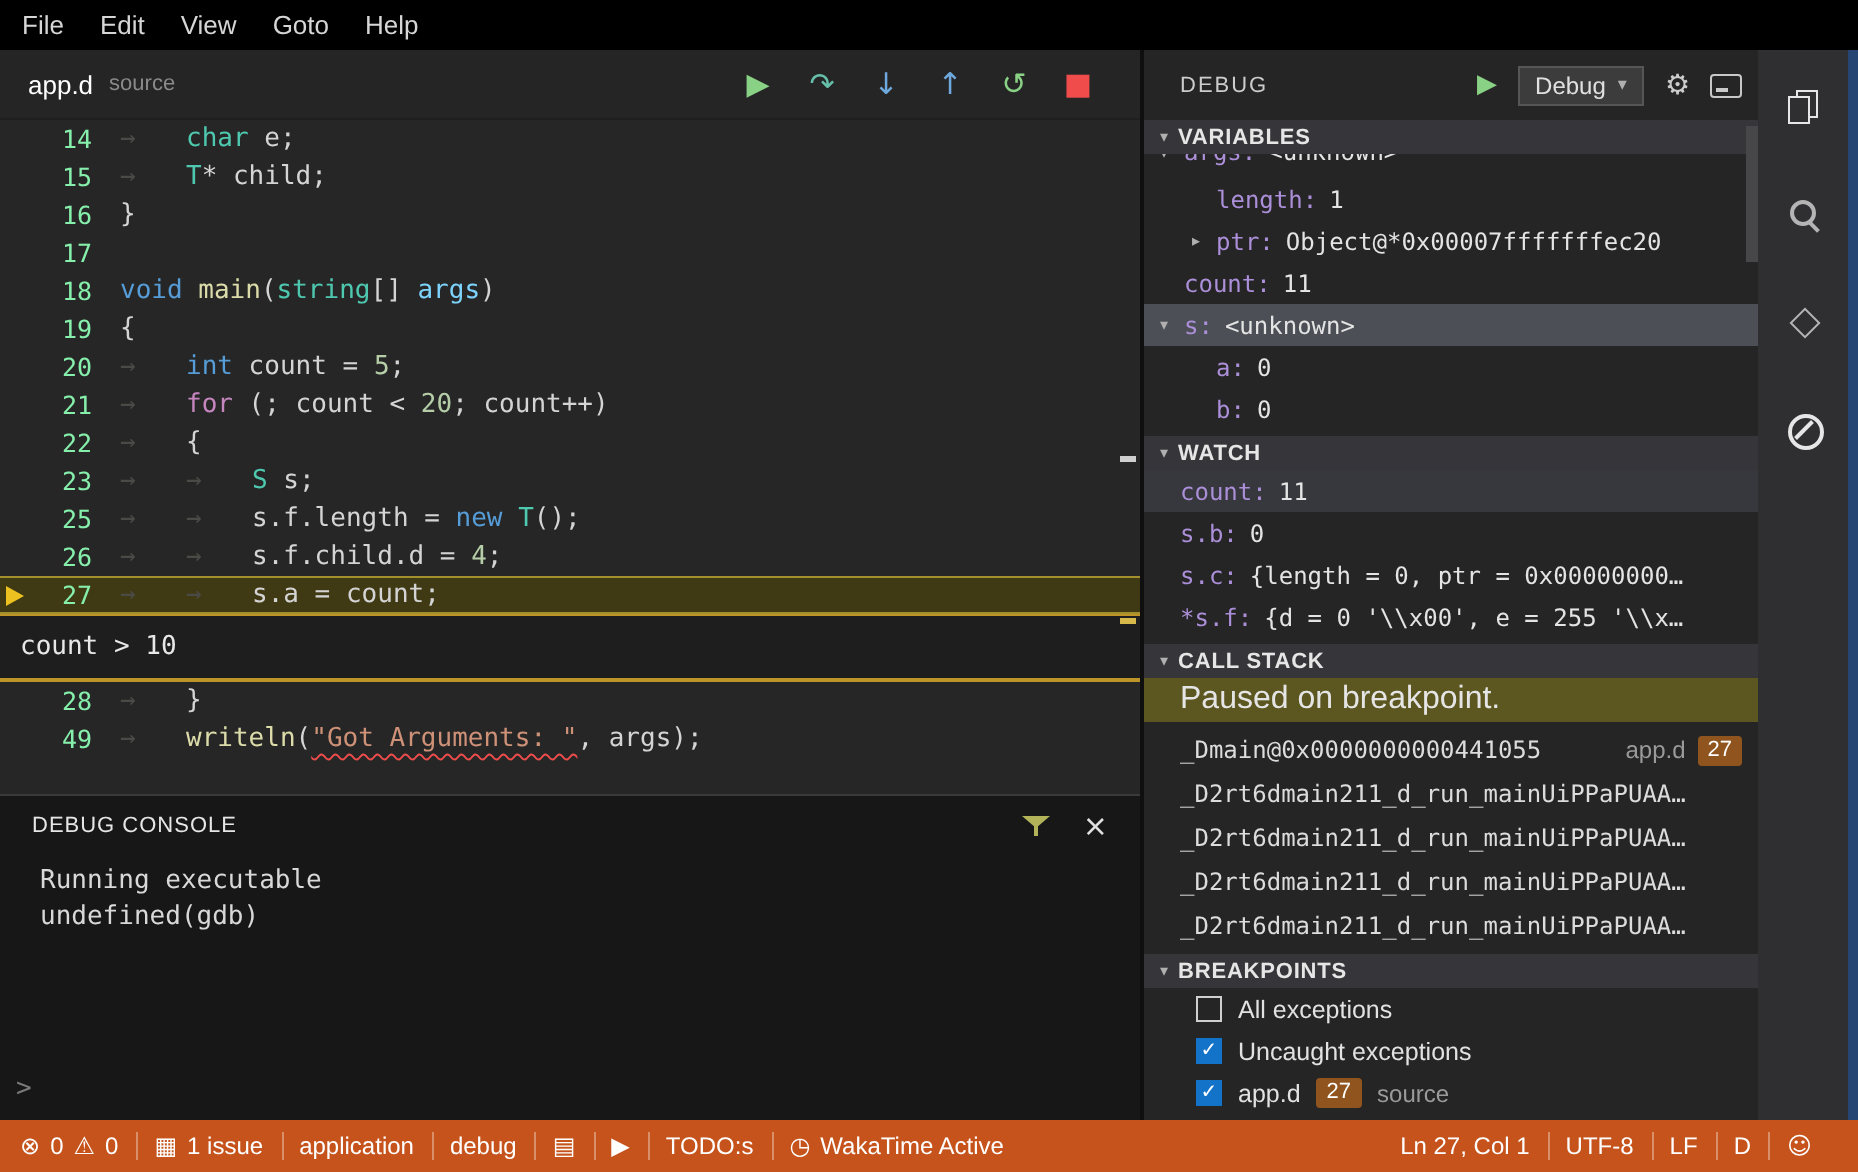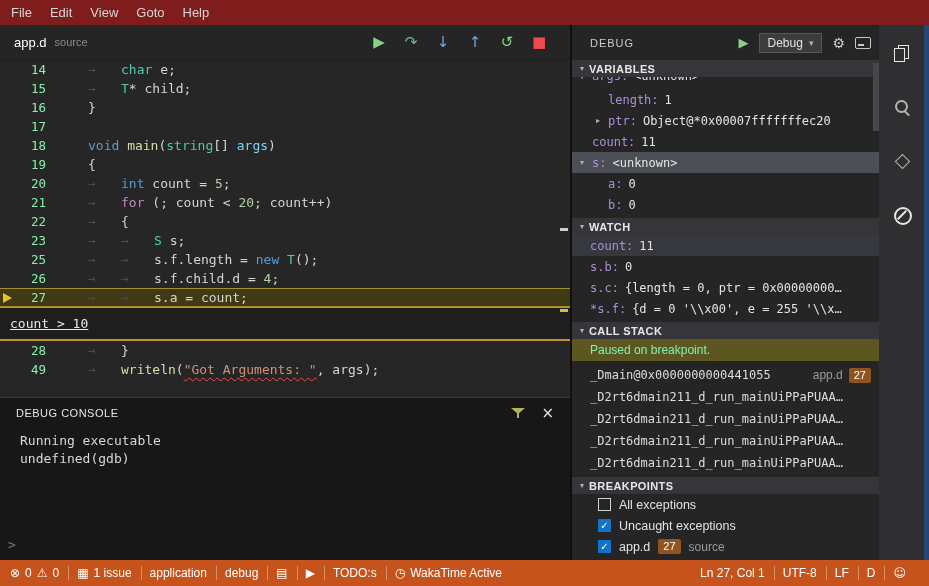--- a/index.html
+++ b/index.html
@@ -1,53 +1,53 @@
 <!DOCTYPE html>
 <html><head>
 <meta charset="utf-8">
 <style>
   * { margin:0; padding:0; box-sizing:border-box; }
   html,body { background:#111; }
   body { width:929px; height:586px; font-family:"Liberation Sans", sans-serif; }
   .app { position:relative; width:929px; height:586px; background:#252526; overflow:hidden; }
 
   
-  .menubar { position:absolute; top:0; left:0; right:0; height:25px; background:#7f1d1d;
+  .menubar { position:absolute; top:0; left:0; right:0; height:25px; background:#000000;
              display:flex; align-items:center; padding-left:2px; }
   .menu-item { color:#d6d6d6; font-size:13px; padding:3px 9px; }
 
   
   .main { position:absolute; top:25px; left:0; right:0; bottom:26px; display:flex; }
 
   
   .editor-col { position:relative; width:570px; flex:none; background:#262626; overflow:hidden; }
   .tabbar { height:35px; background:#252526; border-bottom:1px solid #1f1f1f; display:flex; align-items:center; position:relative; }
   .tab { height:100%; display:flex; align-items:center; padding:0 14px; }
   .tab-title { color:#fff; font-size:13px; }
   .tab-sub { color:#8a8a8a; font-size:11px; margin-left:8px; }
   .debug-toolbar { position:absolute; left:370px; top:0; height:100%; display:flex; align-items:center; gap:14px; }
   .dbg-ico { font-family:"DejaVu Sans", sans-serif; font-size:15px; width:18px; text-align:center; }
 
   .code-area { position:absolute; top:35px; left:0; right:0; bottom:163px; overflow:hidden;
                font-family:"DejaVu Sans Mono", monospace; font-size:13px; background:#262626; }
   .code-line { display:flex; height:19px; line-height:19px; position:relative; }
   .glyph-margin { width:16px; flex:none; position:relative; }
   .line-num { width:30px; flex:none; text-align:right; color:#86efac; font-size:12.5px; }
-  .line-content { padding-left:14px; white-space:pre; color:#d4d4d4;margin-left:28px; }
+  .line-content { padding-left:14px; white-space:pre; color:#d4d4d4; }
   .tab-arrow { display:inline-block; width:33px; color:#4a4a46; }
   .tok-kw { color:#569cd6; } .tok-type { color:#4ec9b0; } .tok-ctrl { color:#c586c0; }
   .tok-num { color:#b5cea8; } .tok-fn { color:#dcdcaa; } .tok-param { color:#7dd3fc; }
   .tok-plain { color:#d4d4d4; }
   .tok-str-err { color:#ce9178; text-decoration:underline wavy #f14c4c 1px; text-underline-offset:3px; }
   .code-line.current { background:#403a14; border-top:1px solid #a38f2d; border-bottom:1px solid #a38f2d; line-height:17px; }
   .code-line.current .glyph-margin::after { content:""; position:absolute; left:3px; top:4px;
        border-left:9px solid #edc120; border-top:5px solid transparent; border-bottom:5px solid transparent; }
   .peek-widget { height:34px; background:#1e1e1e; border-top:1px solid #bd9526; border-bottom:2px solid #bd9526;
                  display:flex; align-items:center; padding-left:10px; }
-  .peek-text { color:#e8e8e8; font-size:13px;text-decoration:underline; }
+  .peek-text { color:#e8e8e8; font-size:13px; }
   .ov-mark { position:absolute; right:2px; width:8px; height:3px; }
 
   
   .console-panel { position:absolute; left:0; right:0; bottom:0; height:163px; background:#171717;
                    border-top:1px solid #3a3a3a; font-family:"DejaVu Sans Mono", monospace; }
   .console-header { height:30px; display:flex; align-items:center; justify-content:space-between; padding:0 16px; }
   .console-title { color:#e6e6e6; font-size:11px; letter-spacing:.5px; font-family:"Liberation Sans", sans-serif; }
   .console-icons { display:flex; align-items:center; gap:16px; }
   .ico-filter { position:relative; width:14px; height:12px; display:inline-block; }
   .ico-filter::before { content:""; position:absolute; left:0; top:1px; width:0; height:0;
@@ -83,21 +83,21 @@
         font-family:"DejaVu Sans Mono", monospace; font-size:12px; white-space:nowrap; overflow:hidden; }
   .watch-row { padding-left:18px; }
   .twistie-slot { width:12px; flex:none; color:#b0b0b0; font-size:8px; font-family:"DejaVu Sans", sans-serif; }
   .var-name { color:#ac8fd9; margin-right:6px; }
   .var-value { color:#e4e4e4; overflow:hidden; }
   .var-row.clipped { height:12px; overflow:hidden; }
   .var-row.clipped > span { position:relative; top:-7px; }
   .sel-active { background:#4c5056; }
   .sel-inactive { background:#36383d; }
 
-  .cs-status { height:22px; line-height:22px; background:#5c5620; color:#86efac; font-size:12px;
+  .cs-status { height:22px; line-height:22px; background:#5c5620; color:#e5e5e5; font-size:16px;
                padding-left:18px; margin-bottom:3px; }
   .cs-row { height:22px; display:flex; align-items:center; padding:0 8px 0 18px;
             font-family:"DejaVu Sans Mono", monospace; font-size:12px; color:#dcdcdc; }
   .cs-label { flex:1; min-width:0; overflow:hidden; white-space:nowrap; }
   .cs-info { display:flex; align-items:center; gap:6px; flex:none; margin-left:6px; }
   .cs-file { color:#9a9a9a; font-family:"Liberation Sans", sans-serif; font-size:12px; }
   .badge { background:#90551f; color:#fff; font-size:11px; padding:0 5px; height:15px; line-height:15px;
            border-radius:2px; font-family:"Liberation Sans", sans-serif; }
 
   .bp-row { height:21px; display:flex; align-items:center; padding-left:26px; gap:8px;

